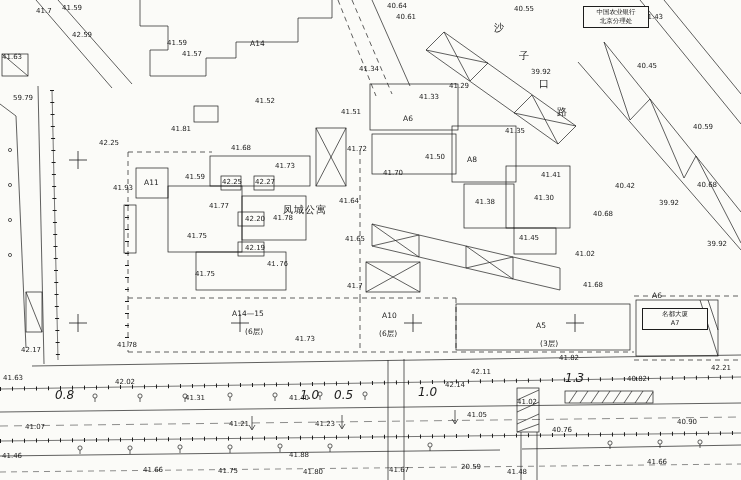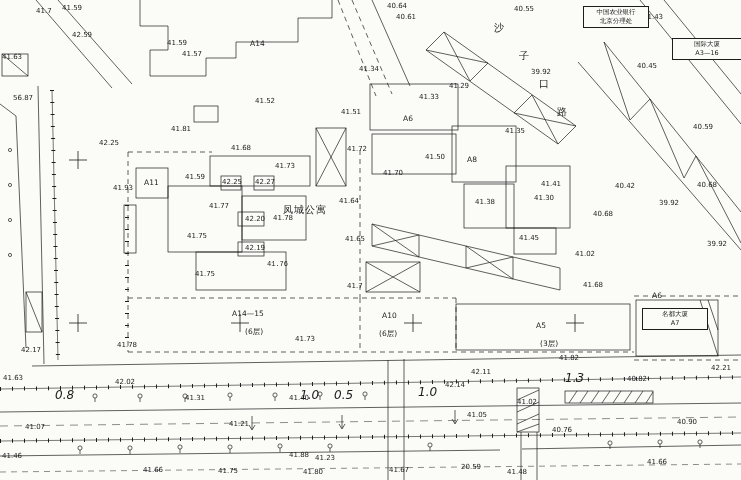--- a/index.html
+++ b/index.html
@@ -193,56 +193,52 @@
 
   <div id="label-layer">
 
     <span class="lbl cn" style="left:283px; top:205px;">凤城公寓</span>
 
     <div class="box box-bank">
       <div>中国农业银行</div>
       <div>北京分理处</div>
     </div>
 
-    <div class="box box-plaza">
-      <div>国际大厦</div>
-      <div>A3—16</div>
-    </div>
 
     <div class="box box-tower">
       <div>名都大厦</div>
       <div>A7</div>
     </div>
 
   <span class="lbl elev" style="left: 36px; top: 8px;">41.7</span>
       <span class="lbl elev" style="left: 62px; top: 5px;">41.59</span>
       <span class="lbl elev" style="left: 72px; top: 32px;">42.59</span>
       <span class="lbl elev" style="left: 167px; top: 40px;">41.59</span>
       <span class="lbl elev" style="left: 182px; top: 51px;">41.57</span>
       <span class="lbl elev" style="left: 387px; top: 3px;">40.64</span>
       <span class="lbl elev" style="left: 396px; top: 14px;">40.61</span>
       <span class="lbl elev" style="left: 514px; top: 6px;">40.55</span>
       <span class="lbl elev" style="left: 643px; top: 14px;">41.43</span>
       <span class="lbl elev" style="left: 637px; top: 63px;">40.45</span>
       <span class="lbl elev" style="left: 531px; top: 69px;">39.92</span>
       <span class="lbl elev" style="left: 359px; top: 66px; text-align: right;">41.34</span>
       <span class="lbl elev" style="left: 2px; top: 54px;">41.63</span>
-      <span class="lbl elev" style="left: 13px; top: 95px;">56.87</span>
+      <span class="lbl elev" style="left: 13px; top: 95px;">59.79</span>
       <span class="lbl elev" style="left: 255px; top: 98px;">41.52</span>
       <span class="lbl elev" style="left: 171px; top: 126px;">41.81</span>
       <span class="lbl elev" style="left: 341px; top: 109px;">41.51</span>
       <span class="lbl elev" style="left: 449px; top: 83px;">41.29</span>
       <span class="lbl elev" style="left: 419px; top: 94px;">41.33</span>
       <span class="lbl elev" style="left: 693px; top: 124px;">40.59</span>
       <span class="lbl elev" style="left: 99px; top: 140px;">42.25</span>
       <span class="lbl elev" style="left: 231px; top: 145px;">41.68</span>
       <span class="lbl elev" style="left: 347px; top: 146px;">41.72</span>
       <span class="lbl elev" style="left: 505px; top: 128px;">41.35</span>
       <span class="lbl elev" style="left: 425px; top: 154px;">41.50</span>
-      <span class="lbl elev" style="left: 541px; top: 181px; text-align: center;">41.41</span>
+      <span class="lbl elev" style="left: 541px; top: 172px; text-align: center;">41.41</span>
       <span class="lbl elev" style="left: 615px; top: 183px;">40.42</span>
       <span class="lbl elev" style="left: 697px; top: 182px;">40.68</span>
       <span class="lbl elev" style="left: 659px; top: 200px;">39.92</span>
       <span class="lbl elev" style="left: 275px; top: 163px;">41.73</span>
       <span class="lbl elev" style="left: 185px; top: 174px;">41.59</span>
       <span class="lbl elev" style="left: 113px; top: 185px;">41.93</span>
       <span class="lbl elev" style="left: 383px; top: 170px;">41.70</span>
       <span class="lbl elev" style="left: 209px; top: 203px;">41.77</span>
       <span class="lbl elev" style="left: 339px; top: 198px;">41.64</span>
       <span class="lbl elev" style="left: 475px; top: 199px;">41.38</span>
@@ -270,21 +266,21 @@
       <span class="lbl elev" style="left: 445px; top: 382px;">42.14</span>
       <span class="lbl elev" style="left: 711px; top: 365px;">42.21</span>
       <span class="lbl elev" style="left: 627px; top: 376px;">40.82</span>
       <span class="lbl elev" style="left: 3px; top: 375px;">41.63</span>
       <span class="lbl elev" style="left: 115px; top: 379px;">42.02</span>
       <span class="lbl elev" style="left: 185px; top: 395px;">41.31</span>
       <span class="lbl elev" style="left: 289px; top: 395px;">41.40</span>
       <span class="lbl elev" style="left: 517px; top: 399px;">41.02</span>
       <span class="lbl elev" style="left: 25px; top: 424px;">41.07</span>
       <span class="lbl elev" style="left: 229px; top: 421px;">41.21</span>
-      <span class="lbl elev" style="left: 315px; top: 421px; margin-top: 34px;">41.23</span>
+      <span class="lbl elev" style="left: 315px; top: 421px;">41.23</span>
       <span class="lbl elev" style="left: 467px; top: 412px;">41.05</span>
       <span class="lbl elev" style="left: 552px; top: 427px;">40.76</span>
       <span class="lbl elev" style="left: 677px; top: 419px;">40.90</span>
       <span class="lbl elev" style="left: 2px; top: 453px;">41.46</span>
       <span class="lbl elev" style="left: 143px; top: 467px;">41.66</span>
       <span class="lbl elev" style="left: 289px; top: 452px;">41.88</span>
       <span class="lbl elev" style="left: 303px; top: 469px;">41.80</span>
       <span class="lbl elev" style="left: 218px; top: 468px;">41.75</span>
       <span class="lbl elev" style="left: 389px; top: 467px;">41.67</span>
       <span class="lbl elev" style="left: 461px; top: 464px;">20.59</span>

